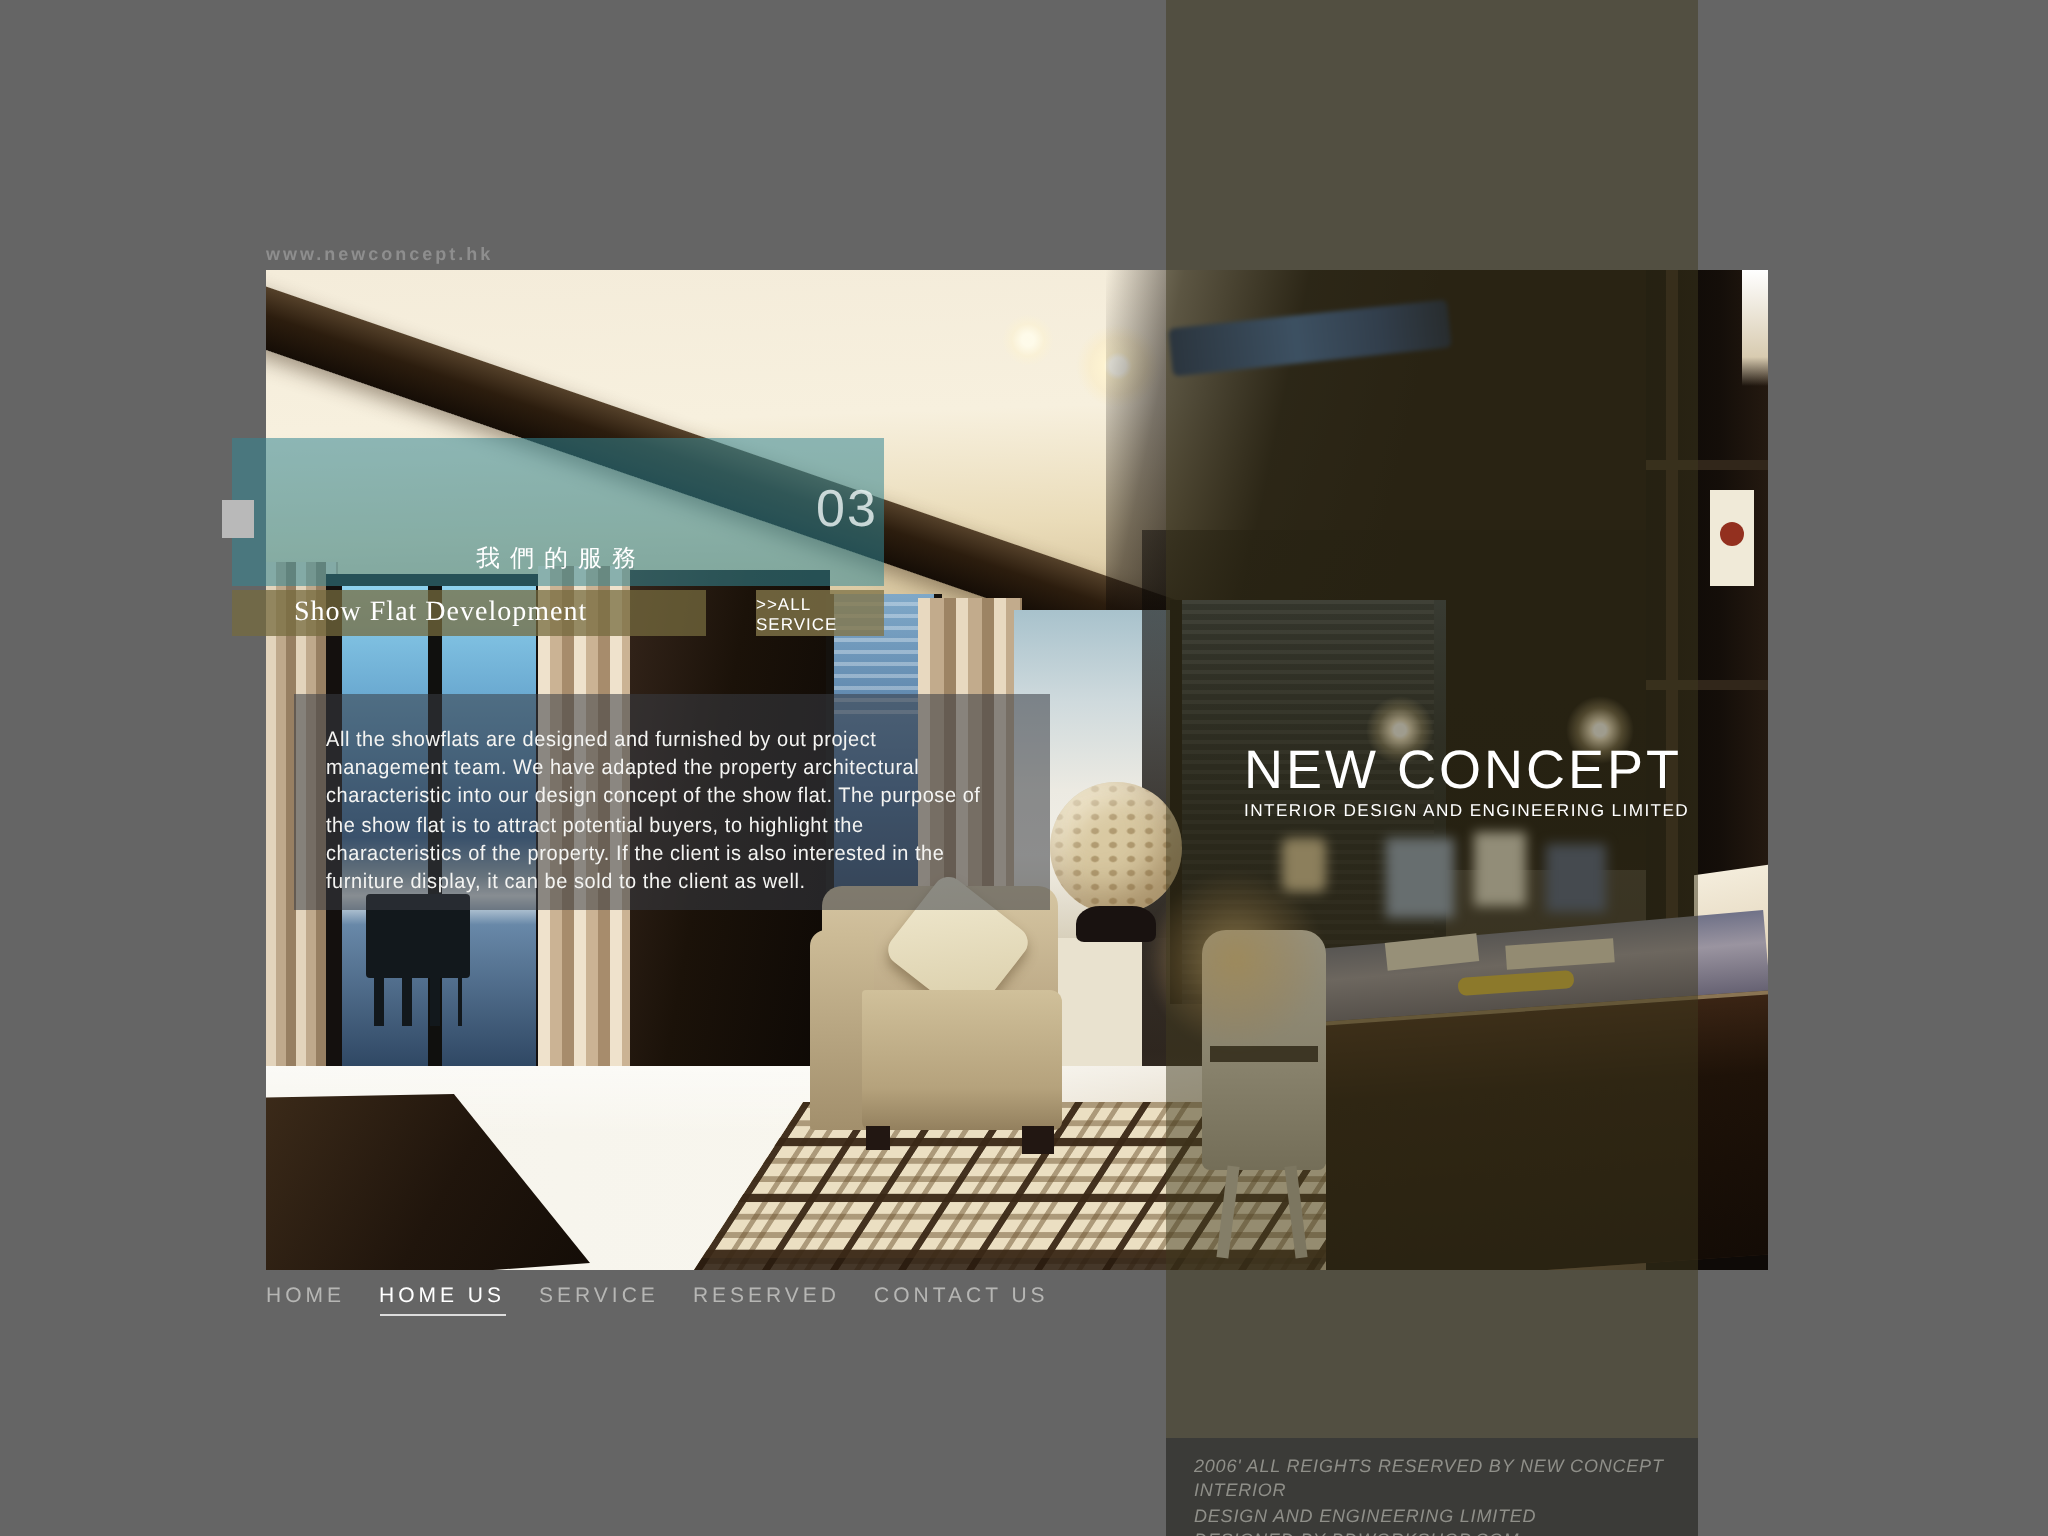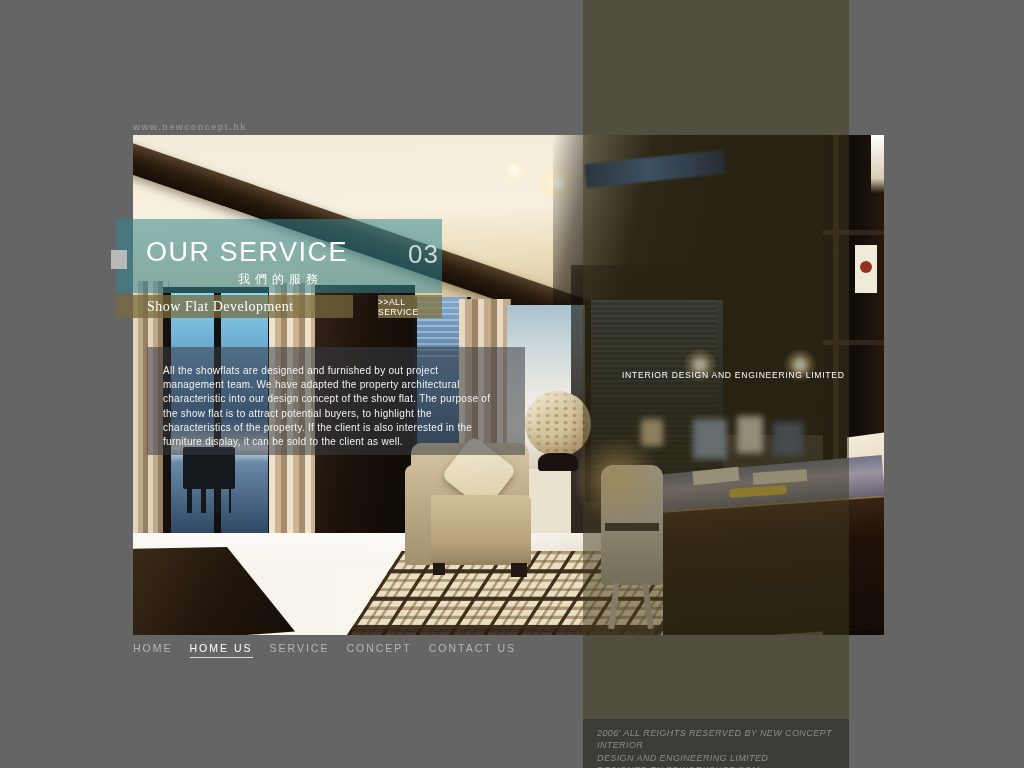--- a/index.html
+++ b/index.html
@@ -208,49 +208,49 @@
     <div class="ph-chair-seat"></div>
     <div class="ph-leg1"></div>
     <div class="ph-leg2"></div>
   </div>
 
   <div class="abs olive-band"></div>
 
   <div class="abs url-label">www.newconcept.hk</div>
 
   <div class="abs title-box">
-    <div class="title">OUR SERVICE</div>
     <div class="title-zh">我們的服務</div>
     <div class="title-num">03</div>
   </div>
   <div class="abs marker-square"></div>
 
   <div class="abs sub-bar">
     <div class="sub-main">Show Flat Development</div>
     <div class="sub-btn">&gt;&gt;ALL SERVICE</div>
   </div>
 
   <div class="abs para-box">
     <div class="para-text">All the showflats are designed and furnished by out project
 management team. We have adapted the property architectural
 characteristic into our design concept of the show flat. The purpose of
 the show flat is to attract potential buyers, to highlight the
 characteristics of the property. If the client is also interested in the
 furniture display, it can be sold to the client as well.</div>
   </div>
 
   <div class="abs logo">
+    <div class="logo-name">NEW CONCEPT</div>
     <div class="logo-tag">INTERIOR DESIGN AND ENGINEERING LIMITED</div>
   </div>
 
   <div class="abs nav">
     <a>HOME</a>
     <a class="active">HOME US</a>
     <a>SERVICE</a>
-    <a>CONCEPT</a>
+    <a>RESERVED</a>
     <a>CONTACT US</a>
   </div>
 
   <div class="abs footer-box">
     <div class="footer-text">2006' ALL REIGHTS RESERVED BY NEW CONCEPT INTERIOR
 DESIGN AND ENGINEERING LIMITED
 DESIGNED BY BDWORKSHOP.COM</div>
   </div>
 
 </div>

